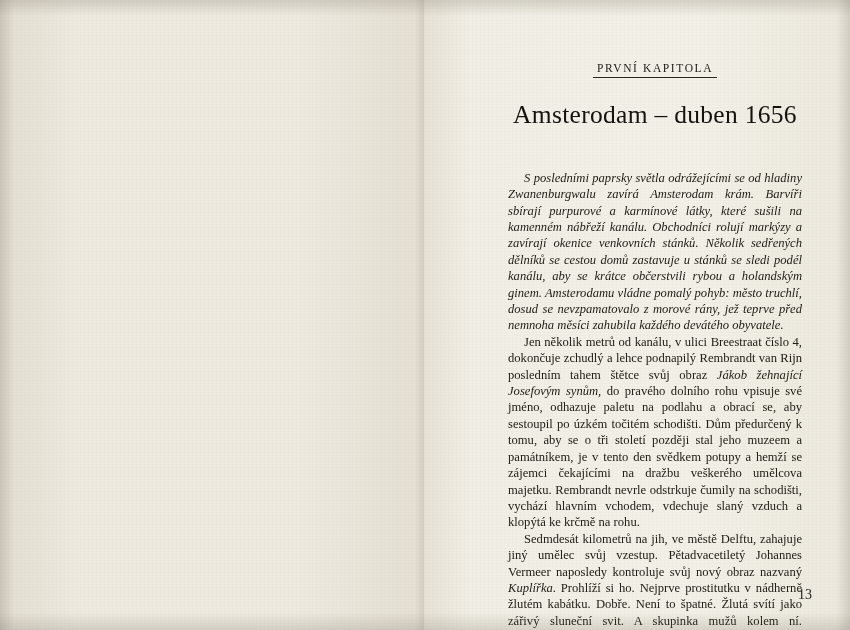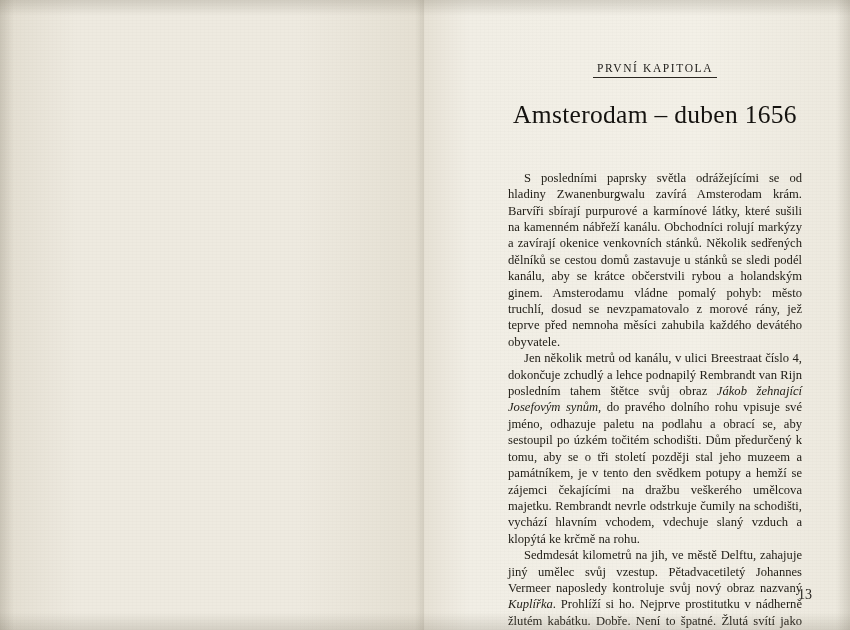--- a/index.html
+++ b/index.html
@@ -95,20 +95,21 @@
     text-align: justify;
     text-justify: inter-word;
     hyphens: none;
   }
   .body-text p {
     margin: 0;
     text-indent: 16px;
   }
   .body-text p.first {
     text-indent: 16px;
+    font-style: italic;
   }
   .body-text i {
     font-style: italic;
   }
   .folio {
     position: absolute;
     right: 62px;
     bottom: 27px;
     font-size: 14px;
     color: #272420;

